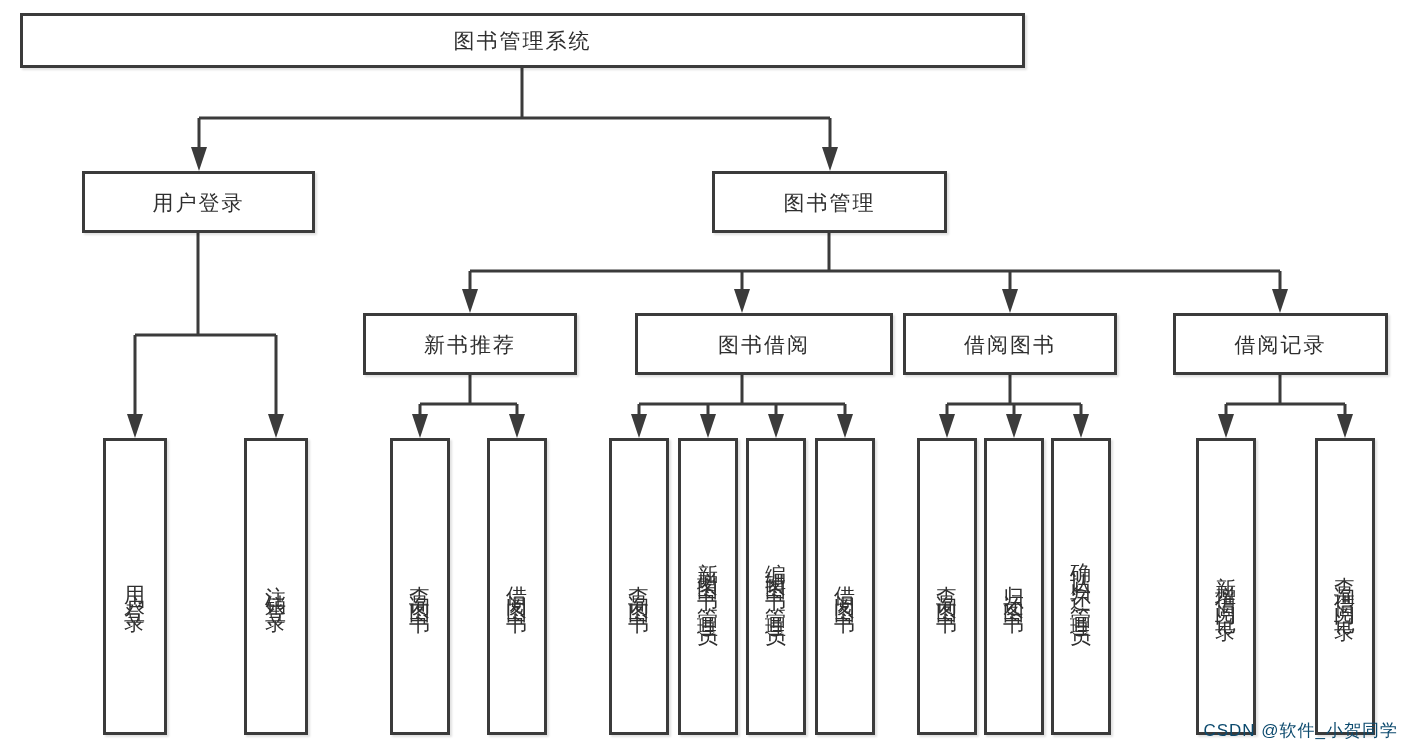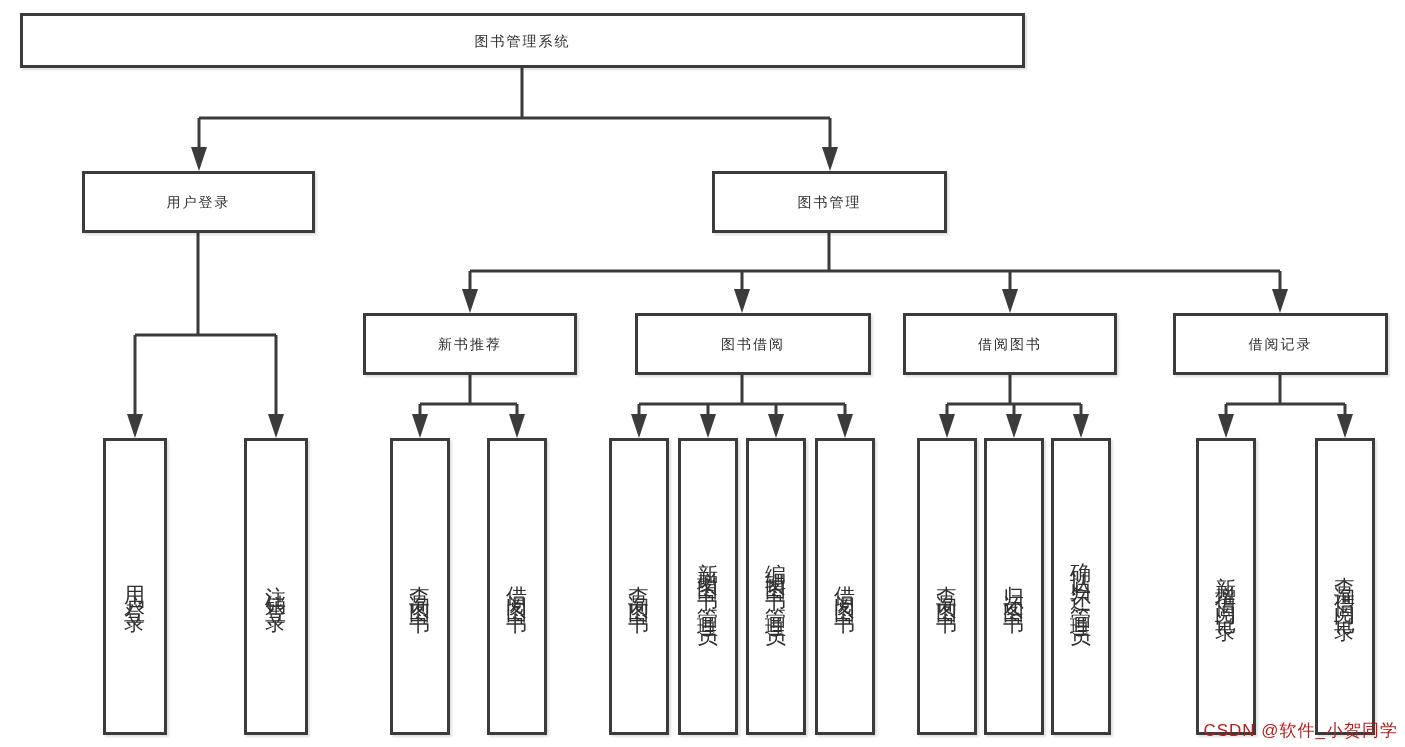--- a/index.html
+++ b/index.html
@@ -9,29 +9,29 @@
   }
   svg.connectors { position:absolute; left:0; top:0; width:1405px; height:747px; }
   svg.connectors path { stroke:#3b3b3b; stroke-width:3; fill:none; }
   svg.connectors polygon { fill:#3b3b3b; stroke:none; }
   .hbox, .vbox {
     position:absolute; box-sizing:border-box; background:#ffffff;
     border:3px solid #3b3b3b; display:flex; align-items:center; justify-content:center;
     color:#2f2f2f; box-shadow:2px 2px 2px rgba(0,0,0,0.12);
   }
   .hbox span {
-    font-size:14px; letter-spacing:2px; line-height:1; white-space:nowrap;
+    font-size:21px; letter-spacing:2px; line-height:1; white-space:nowrap;
   }
   .vbox span {
     writing-mode:vertical-rl; text-orientation:mixed;
     font-size:21px; letter-spacing:9px; line-height:1; white-space:nowrap;
   }
   .watermark {
     position:absolute; right:7px; bottom:5px; z-index:5;
-    font-size:17px; letter-spacing:1px; color:#b91c1c;
+    font-size:17px; letter-spacing:1px; color:#0c4a6e;
   }
 </style>
 </head>
 <body>
 
 <div class="canvas">
 
   <svg class="connectors" viewBox="0 0 1405 747">
     <g>
       <path d="M522 68 V118 M199 118 H830 M199 118 V155 M830 118 V155"></path>
@@ -82,21 +82,21 @@
   <div class="hbox" style="left:82px;top:171px;width:233px;height:62px">
     <span>用户登录</span>
   </div>
   <div class="hbox" style="left:363px;top:313px;width:214px;height:62px">
     <span>新书推荐</span>
   </div>
 
   <div class="hbox" style="left:712px;top:171px;width:235px;height:62px">
     <span>图书管理</span>
   </div>
-  <div class="hbox" style="left:635px;top:313px;width:236px;height:62px">
+  <div class="hbox" style="left:635px;top:313px;width:258px;height:62px">
     <span>图书借阅</span>
   </div>
   <div class="hbox" style="left:903px;top:313px;width:214px;height:62px">
     <span>借阅图书</span>
   </div>
   <div class="hbox" style="left:1173px;top:313px;width:215px;height:62px">
     <span>借阅记录</span>
   </div>
 
   <div class="vbox" style="left:103px;top:438px;width:64px;height:297px">

